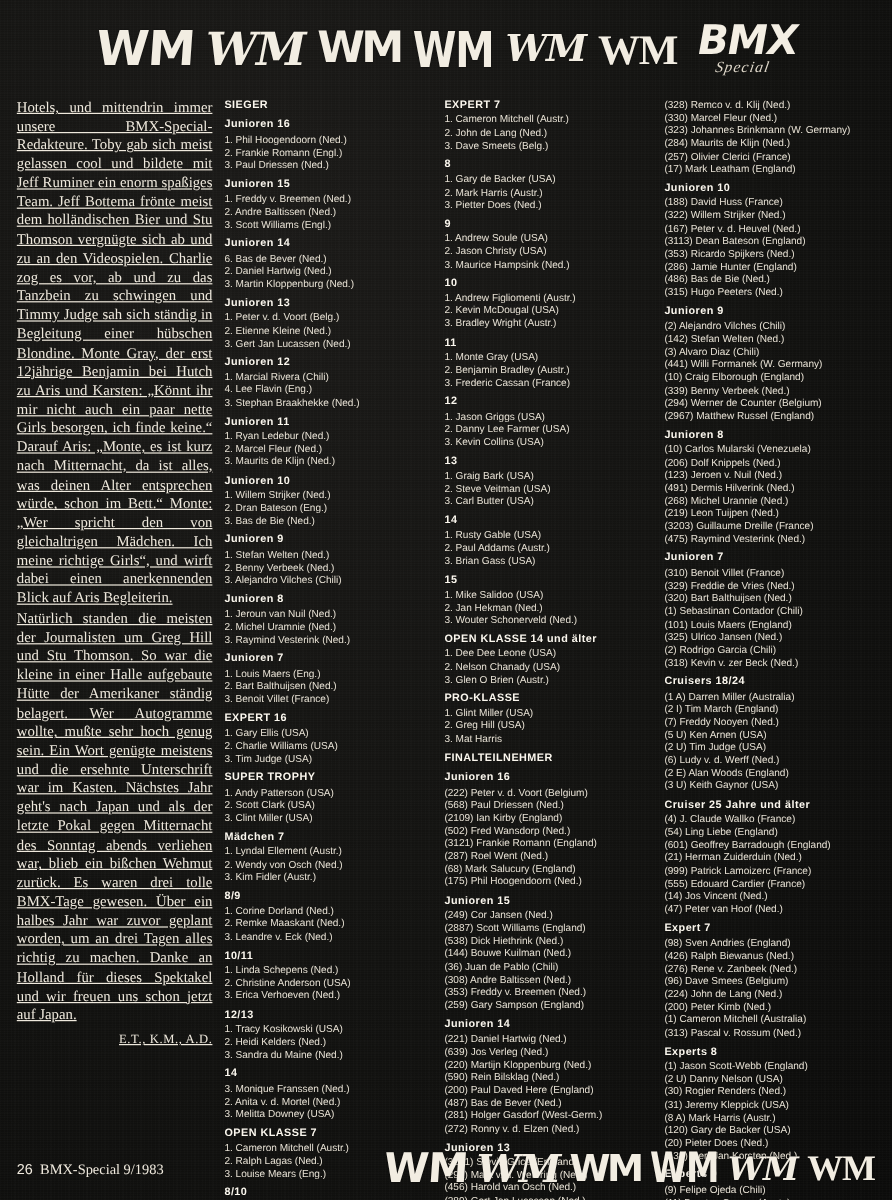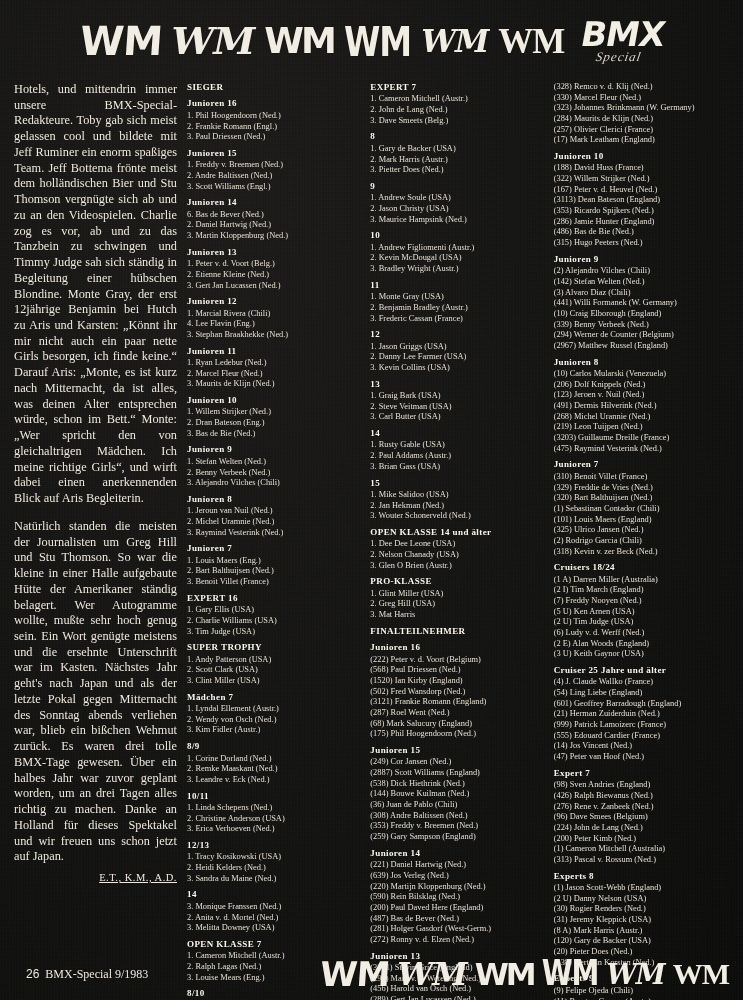--- a/index.html
+++ b/index.html
@@ -69,54 +69,54 @@
   }
   .col-text{
     width:163px;
     font-size:12.3px;
     line-height:1.28;
     text-align:justify;
     color:#efe9dd;
     font-family:"Liberation Serif", serif;
     hyphens:auto;
   }
-  .col-text p{margin:0 0 0 0;text-indent:0;}
-  .col-text p + p{margin-top:12px;}
+  .col-text p{margin:0 0 0 0;text-indent:0;text-decoration:underline;}
+  .col-text p + p{margin-top:1px;}
   .sig{
     text-align:right;font-size:10.5px;margin-top:6px;letter-spacing:0.5px;text-decoration:underline;
   }
 
   .results{
     flex:1;
     display:flex;
     gap:8px;
     font-size:8.4px;
     line-height:1.27;
-    font-family:Liberation Serif, serif;
+    font-family:Liberation Sans, sans-serif;
   }
   .rescol{flex:1;min-width:0;}
   .rescol .hd{
     font-weight:bold;
     font-size:9px;
     letter-spacing:0.4px;
     margin-top:5px;
     margin-bottom:1px;
     color:#fbf7ee;
   }
   .rescol .hd:first-child{margin-top:0;}
   .rescol .it{
     white-space:nowrap;
     overflow:hidden;
     text-overflow:ellipsis;
     color:#e7e1d4;
   }
 
   
   .footer{
-    position:absolute;left:12px;right:0;bottom:0;height:52px;
+    position:absolute;left:0;right:0;bottom:0;height:52px;
     display:flex;align-items:center;
     padding:0 14px;
   }
   .pageno{
     font-family:"Liberation Sans", sans-serif;
     font-size:12px;color:#efe9dd;margin-right:6px;
   }
   .issue{
     font-family:Liberation Serif, serif;
     font-size:12px;color:#efe9dd;margin-right:10px;white-space:nowrap;
@@ -277,21 +277,21 @@
         <div class="it">2. Nelson Chanady (USA)</div>
         <div class="it">3. Glen O Brien (Austr.)</div>
         <div class="hd">PRO-KLASSE</div>
         <div class="it">1. Glint Miller (USA)</div>
         <div class="it">2. Greg Hill (USA)</div>
         <div class="it">3. Mat Harris</div>
         <div class="hd">FINALTEILNEHMER</div>
         <div class="hd">Junioren 16</div>
         <div class="it">(222)  Peter v. d. Voort (Belgium)</div>
         <div class="it">(568)  Paul Driessen (Ned.)</div>
-        <div class="it">(1520) Ian Kirby (England)</div>
+        <div class="it">(2109) Ian Kirby (England)</div>
         <div class="it">(502)  Fred Wansdorp (Ned.)</div>
         <div class="it">(3121) Frankie Romann (England)</div>
         <div class="it">(287)  Roel Went (Ned.)</div>
         <div class="it">(68)   Mark Salucury (England)</div>
         <div class="it">(175)  Phil Hoogendoorn (Ned.)</div>
         <div class="hd">Junioren 15</div>
         <div class="it">(249)  Cor Jansen (Ned.)</div>
         <div class="it">(2887) Scott Williams (England)</div>
         <div class="it">(538)  Dick Hiethrink (Ned.)</div>
         <div class="it">(144)  Bouwe Kuilman (Ned.)</div>

